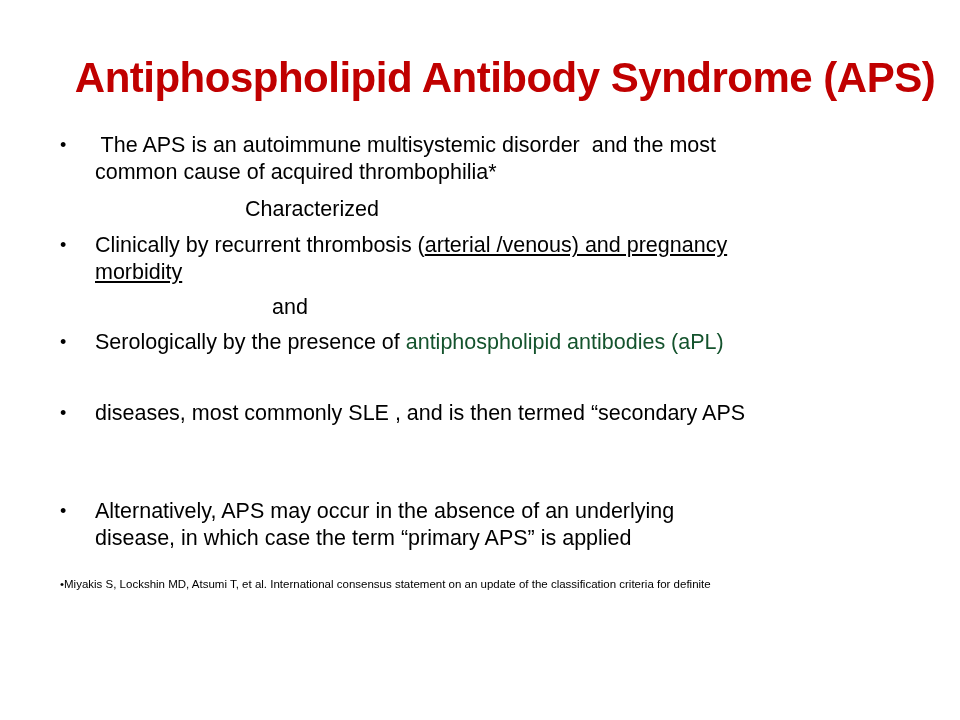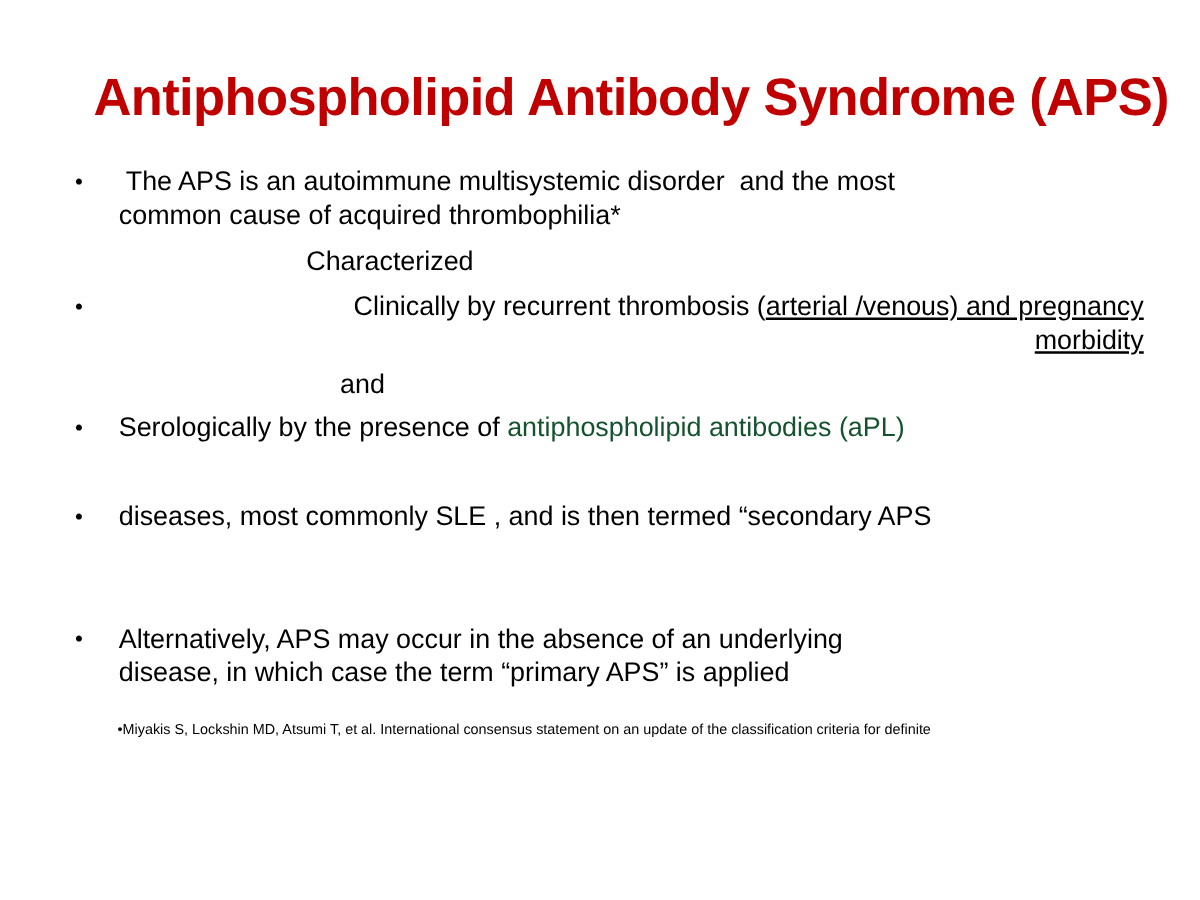--- a/index.html
+++ b/index.html
@@ -54,21 +54,20 @@
     .u { text-decoration: underline; }
     .red { color: #14532d; }
     .footnote {
       position: absolute;
       left: 60px;
       top: 577px;
       width: 850px;
       font-size: 11.5px;
       line-height: 15px;
       color: #000000;
-      margin-left: 34px;
     }
   </style>
 </head>
 <body>
 
 <div class="slide">
 
   <div class="title">Antiphospholipid Antibody Syndrome (APS)</div>
 
   <div class="bullet" style="top:132px;">
@@ -76,21 +75,21 @@
     <div class="text" style="top:0;">
       <div style="white-space:pre;"> The APS is an autoimmune multisystemic disorder  and the most</div>
       <div>common cause of acquired thrombophilia*</div>
     </div>
   </div>
 
   <div class="connector" style="left:245px; top:196px;">Characterized</div>
 
   <div class="bullet" style="top:232px;">
     <span class="dot">•</span>
-    <div class="text" style="top:0;text-align:right;">
+    <div class="text" style="top:0;">
       <div><span>Clinically by recurrent thrombosis (</span><span class="u">arterial /venous) and pregnancy</span></div>
       <div class="u">morbidity</div>
     </div>
   </div>
 
   <div class="connector" style="left:272px; top:294px;">and</div>
 
   <div class="bullet" style="top:329px;">
     <span class="dot">•</span>
     <div class="text" style="top:0;">

